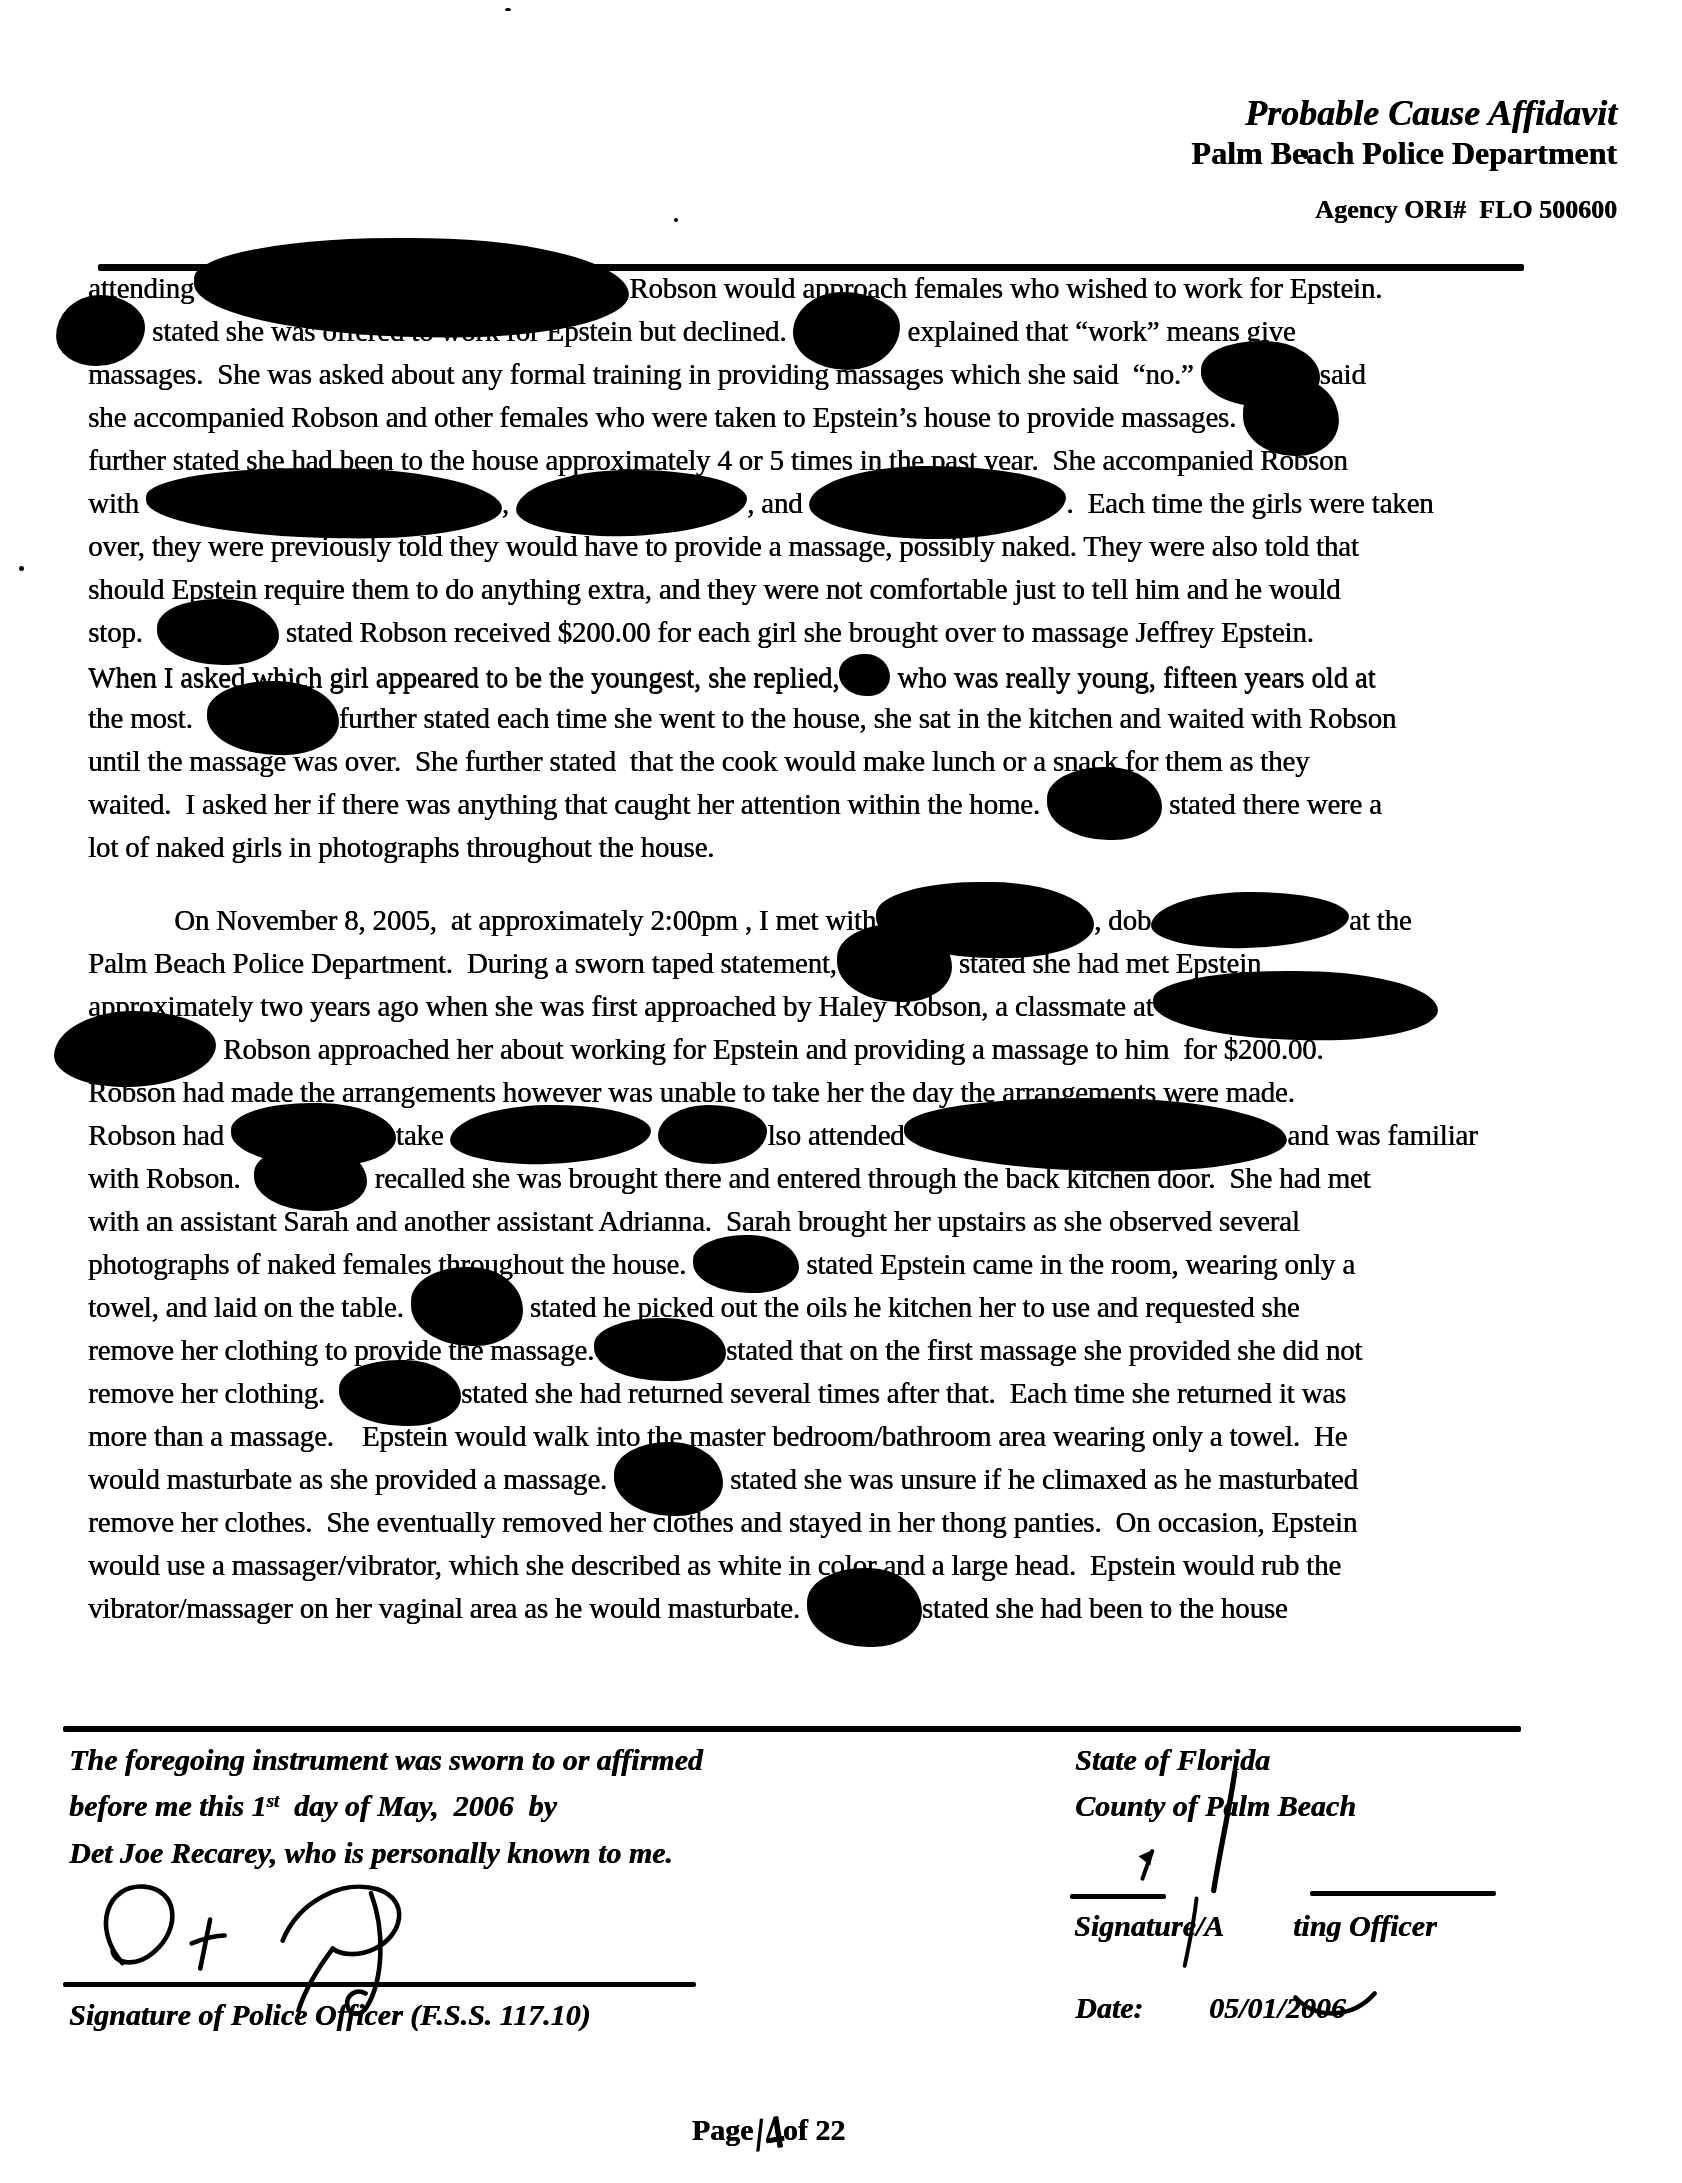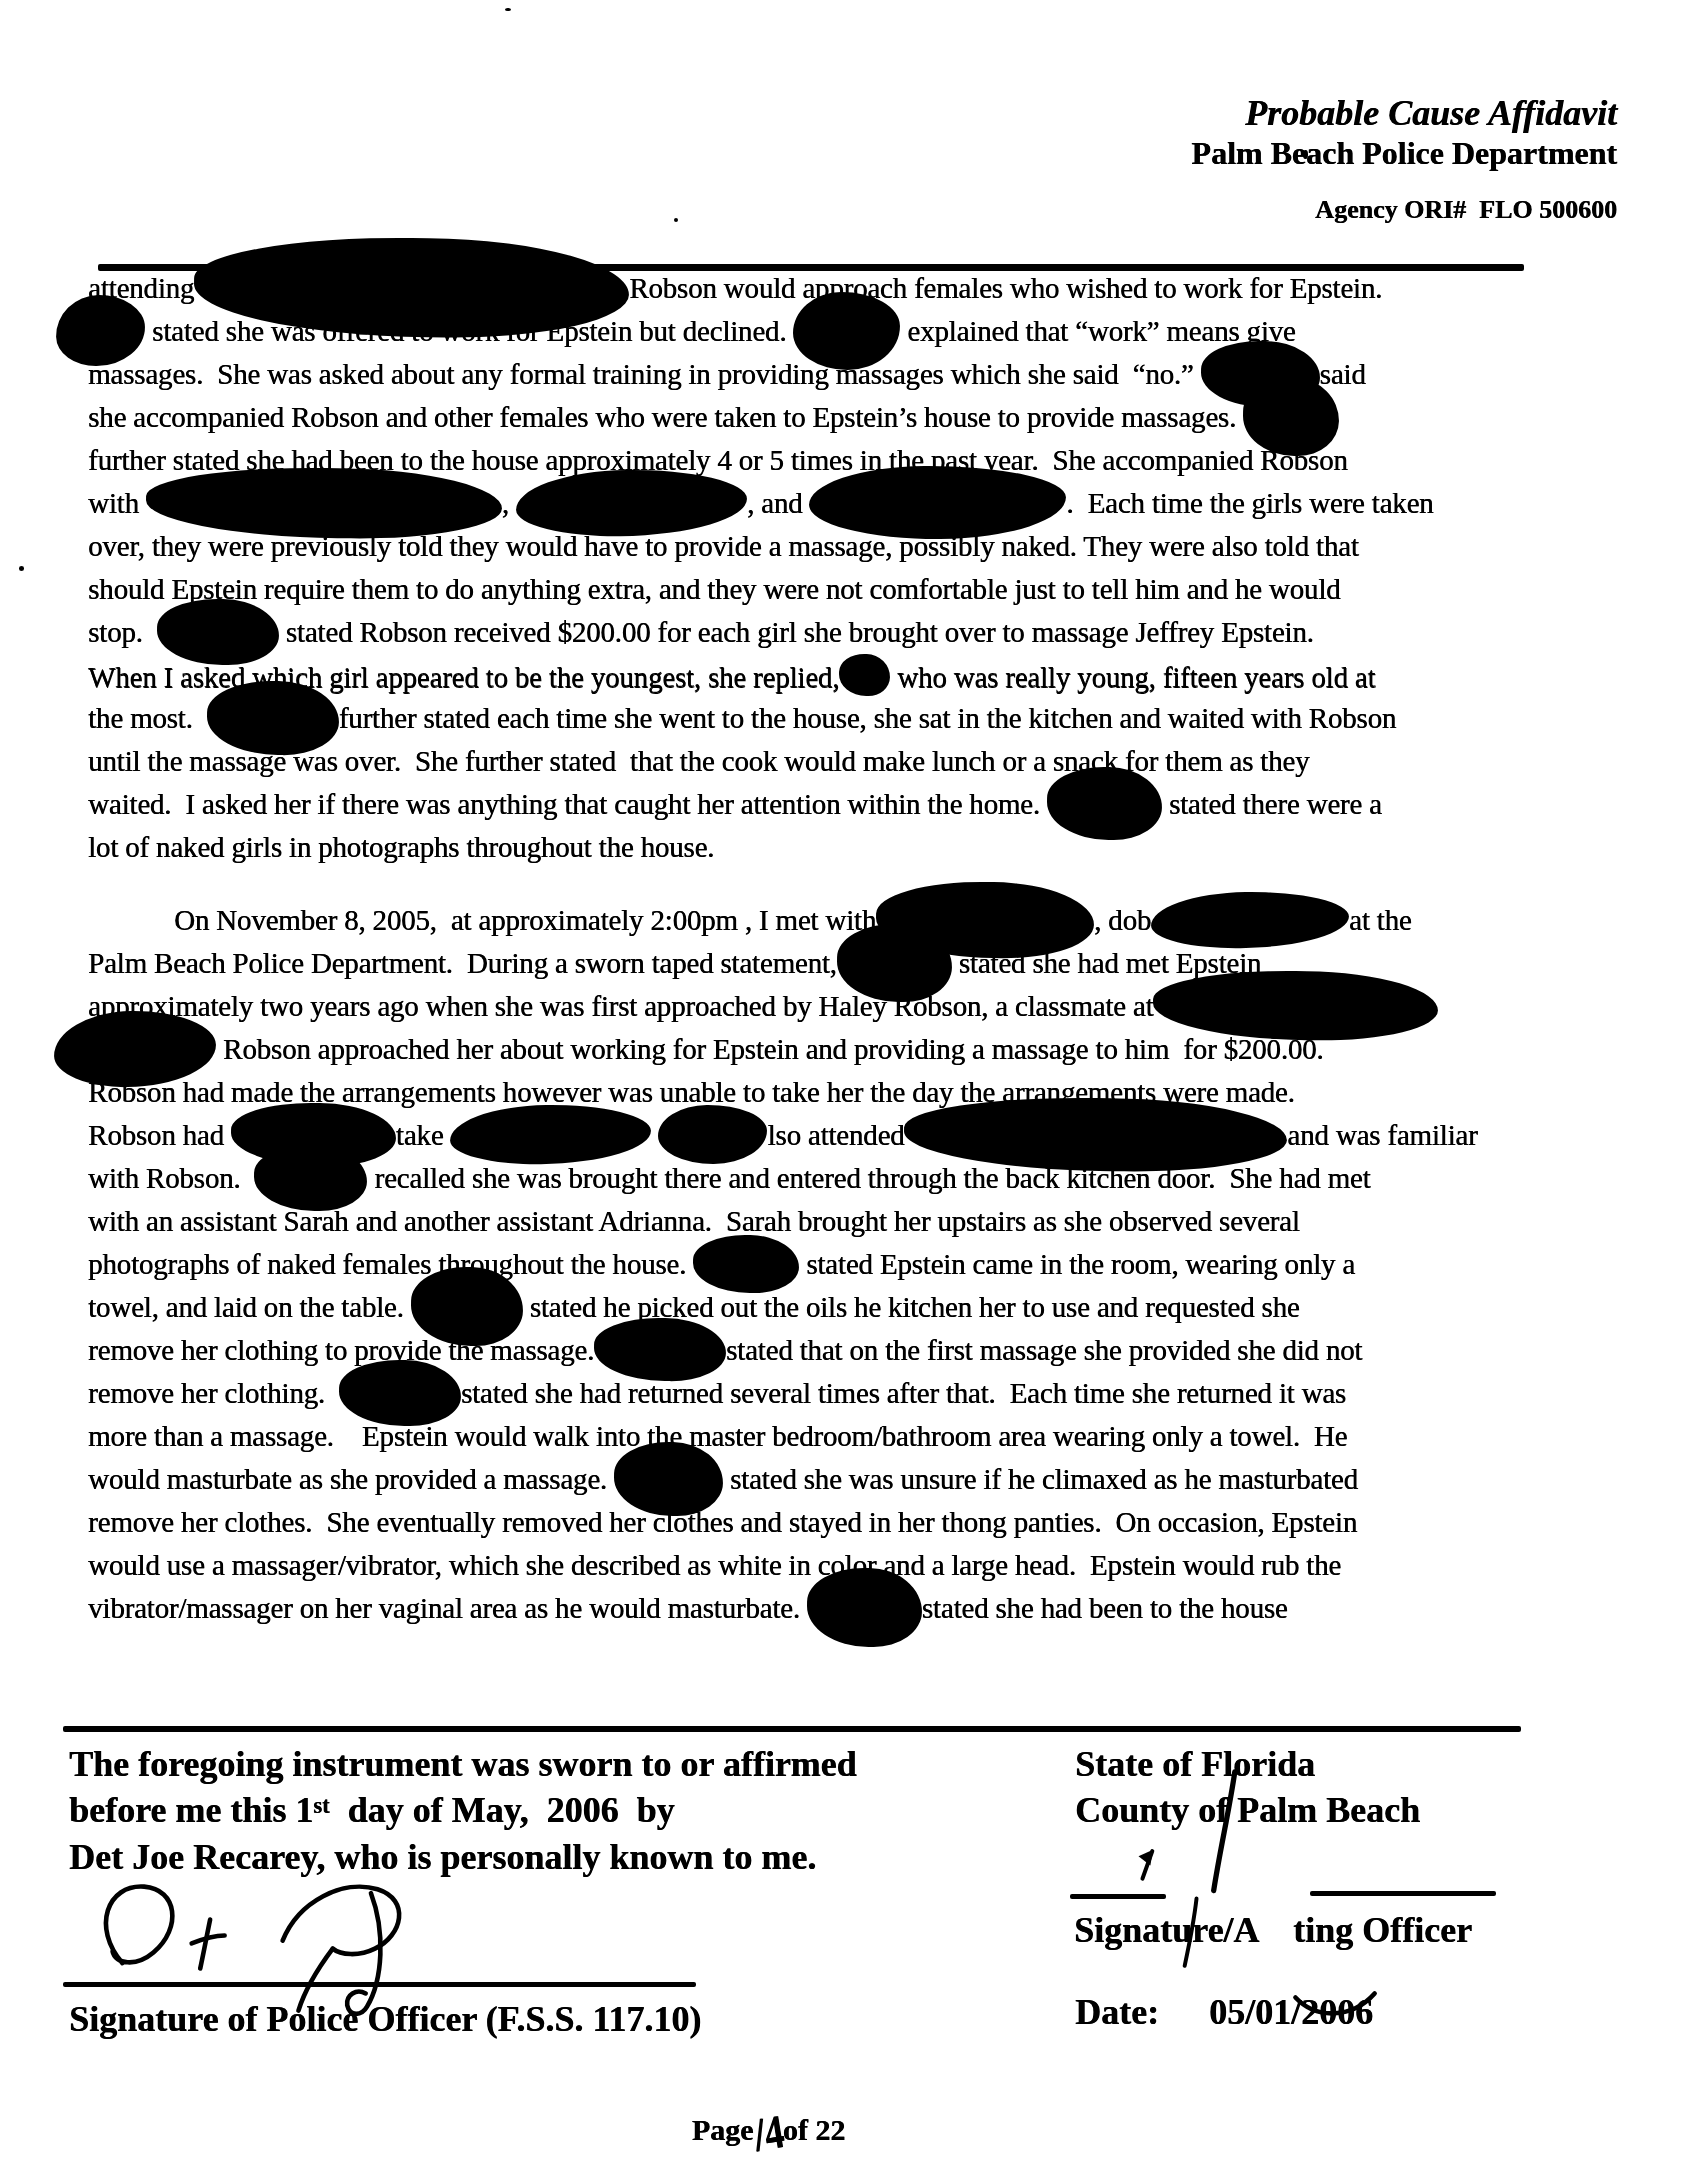--- a/index.html
+++ b/index.html
@@ -14,21 +14,21 @@
   .hdr-agency{ top:195px;font-size:26px;font-weight:bold; }
   .rule{ position:absolute;background:#000;border-radius:2px; }
   .para{ position:absolute;left:88px;width:1603px; }
   .para .line{ white-space:pre;height:43px;line-height:43px;font-size:29px;letter-spacing:-0.2px; }
   .redact{
     display:inline-block;background:#000;vertical-align:-8.6px;
   }
   .redact.s0{ border-radius:48% 52% 55% 45% / 58% 46% 54% 42%; transform:rotate(-0.8deg); }
   .redact.s1{ border-radius:52% 48% 44% 56% / 45% 57% 47% 53%; transform:rotate(0.7deg); }
   .redact.s2{ border-radius:45% 55% 49% 51% / 52% 44% 56% 48%; transform:rotate(-0.4deg); }
-  .fline{ position:absolute;font-size:36px;font-weight:bold;white-space:pre; }
+  .fline{ position:absolute;font-size:30px;font-weight:bold;white-space:pre;font-style:italic; }
   .fline sup{ font-size:0.62em;vertical-align:9.2px; }
   .speck{ position:absolute;background:#000;border-radius:50%; }
   .marks{ position:absolute;left:0;top:0;pointer-events:none; }
   .hand4{
     display:inline-block;font-weight:bold;font-size:38px;
     transform:rotate(-9deg) scaleY(1.25) translateY(4.6px);
   }
   .pagefoot{ position:absolute;top:2105px;left:0;width:1537px;text-align:center;
     font-size:30px;font-weight:bold;white-space:pre; }
 </style>

